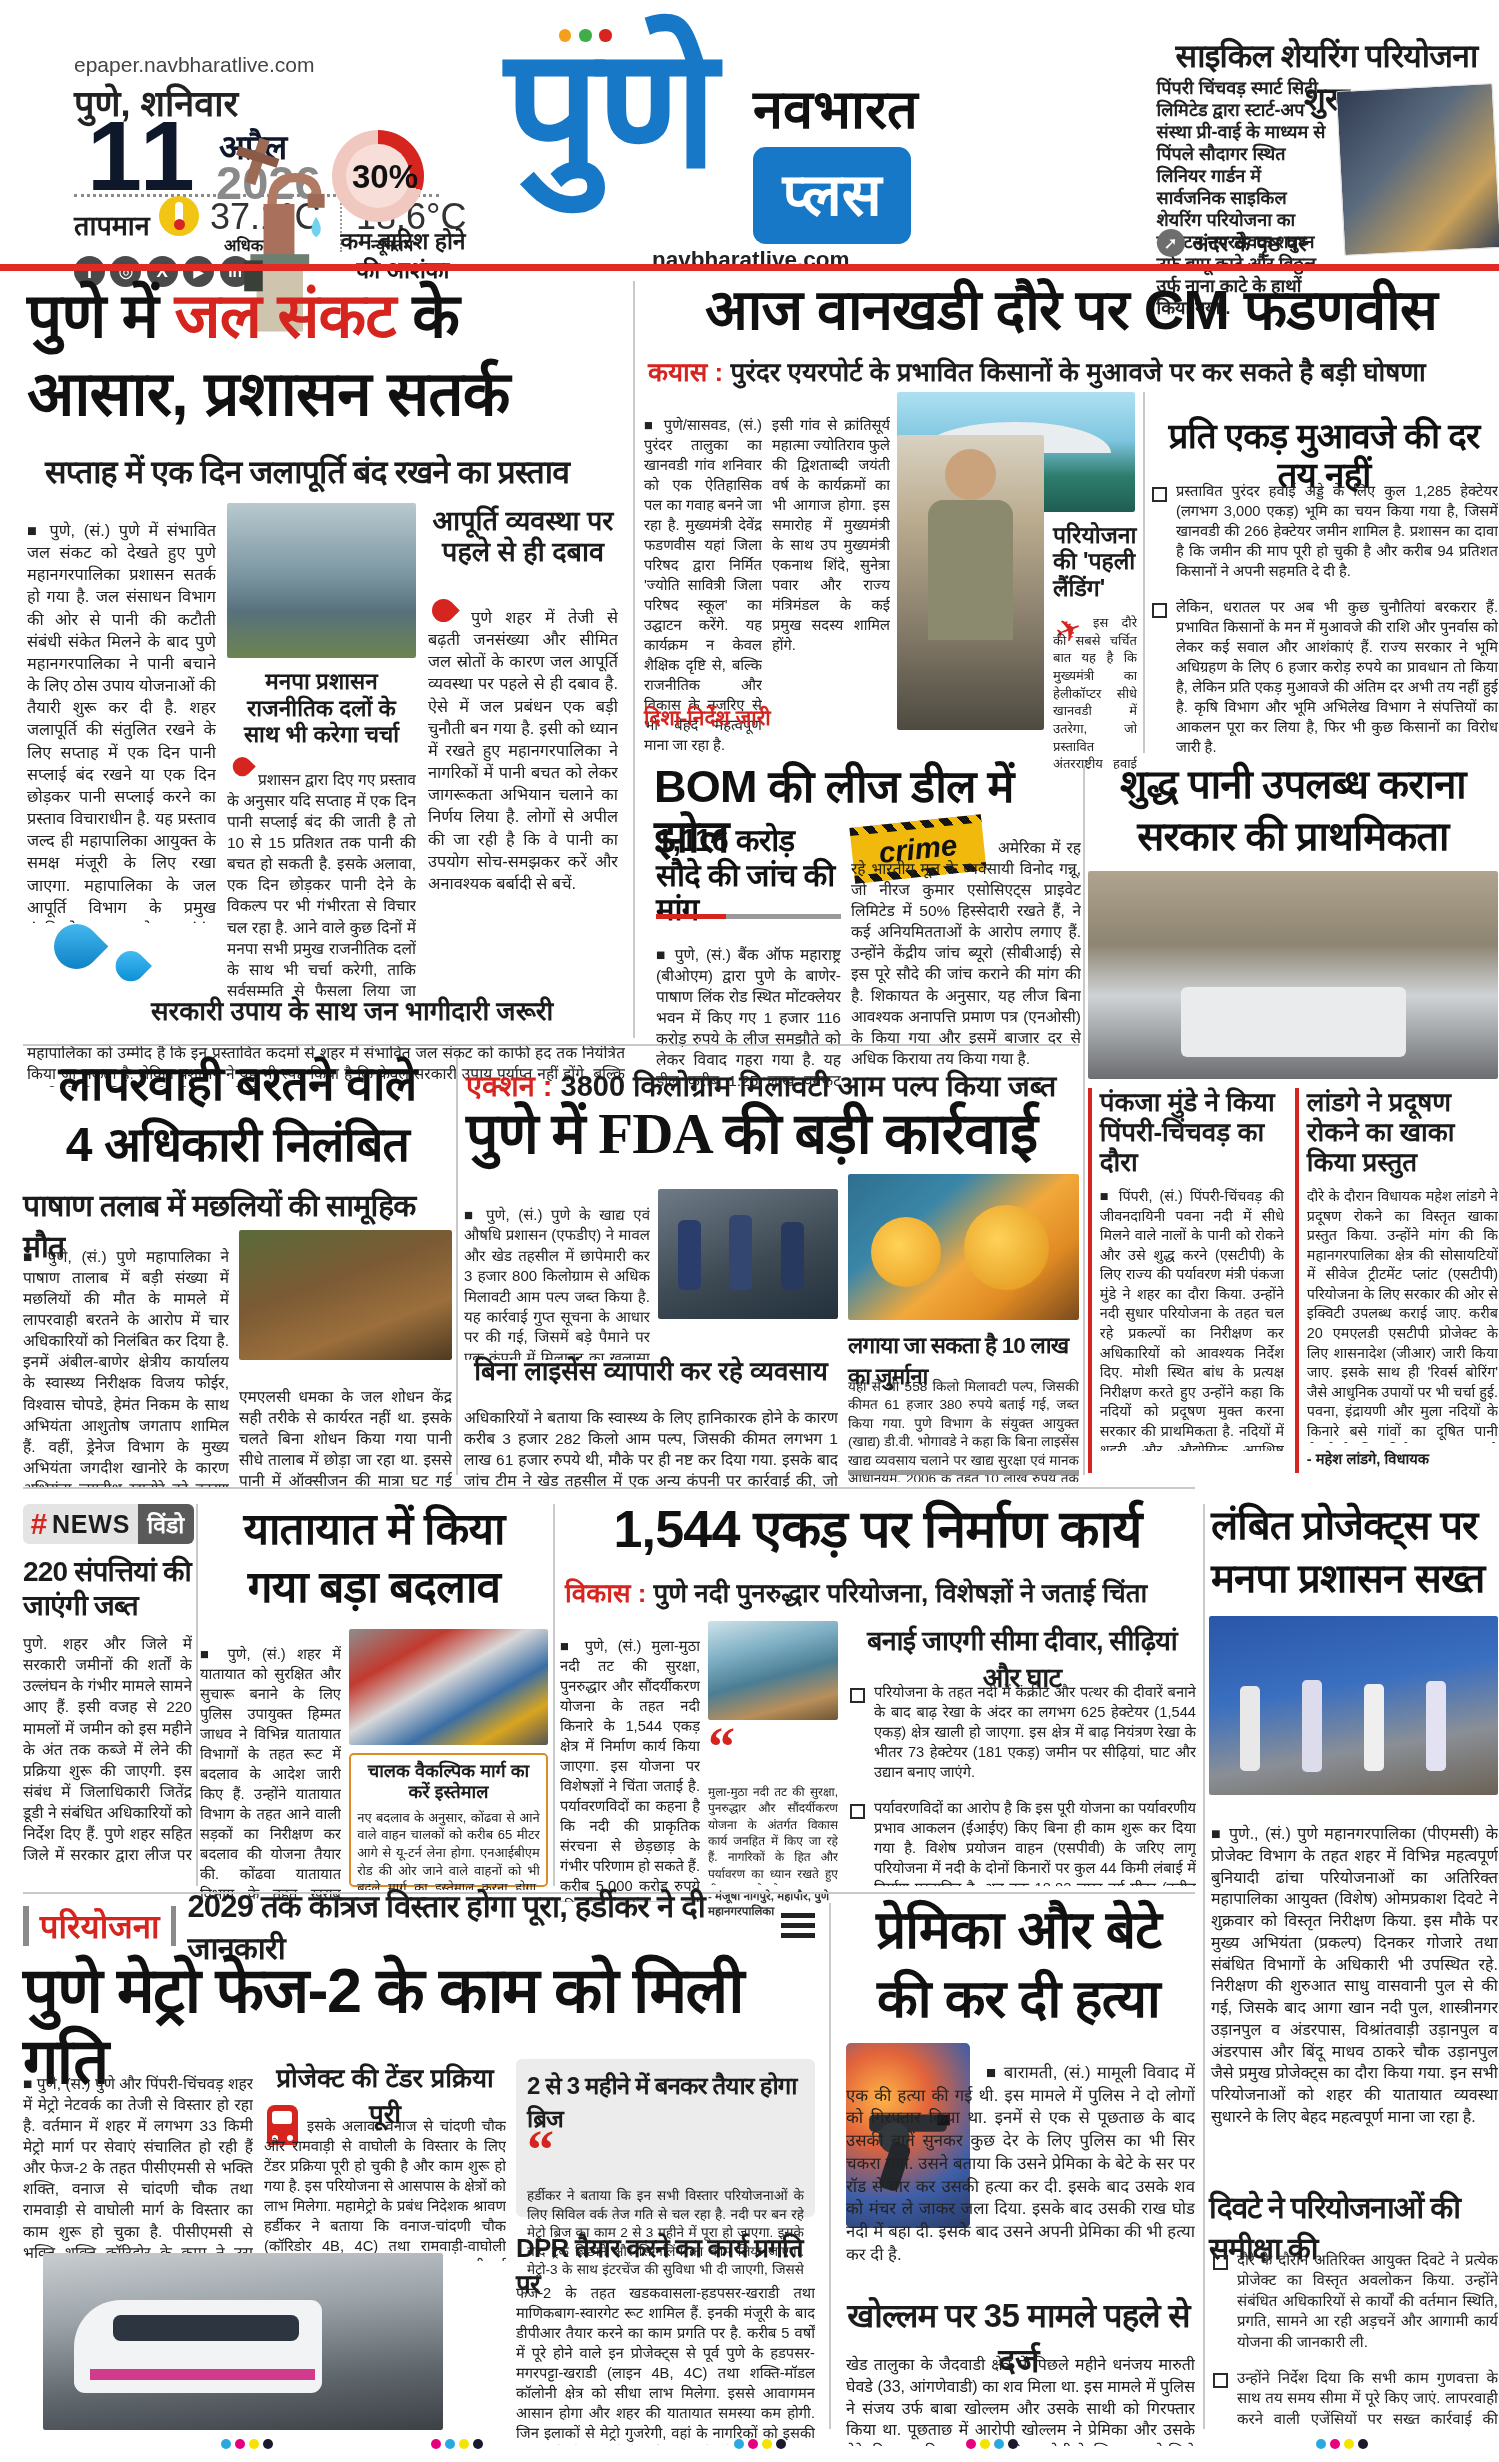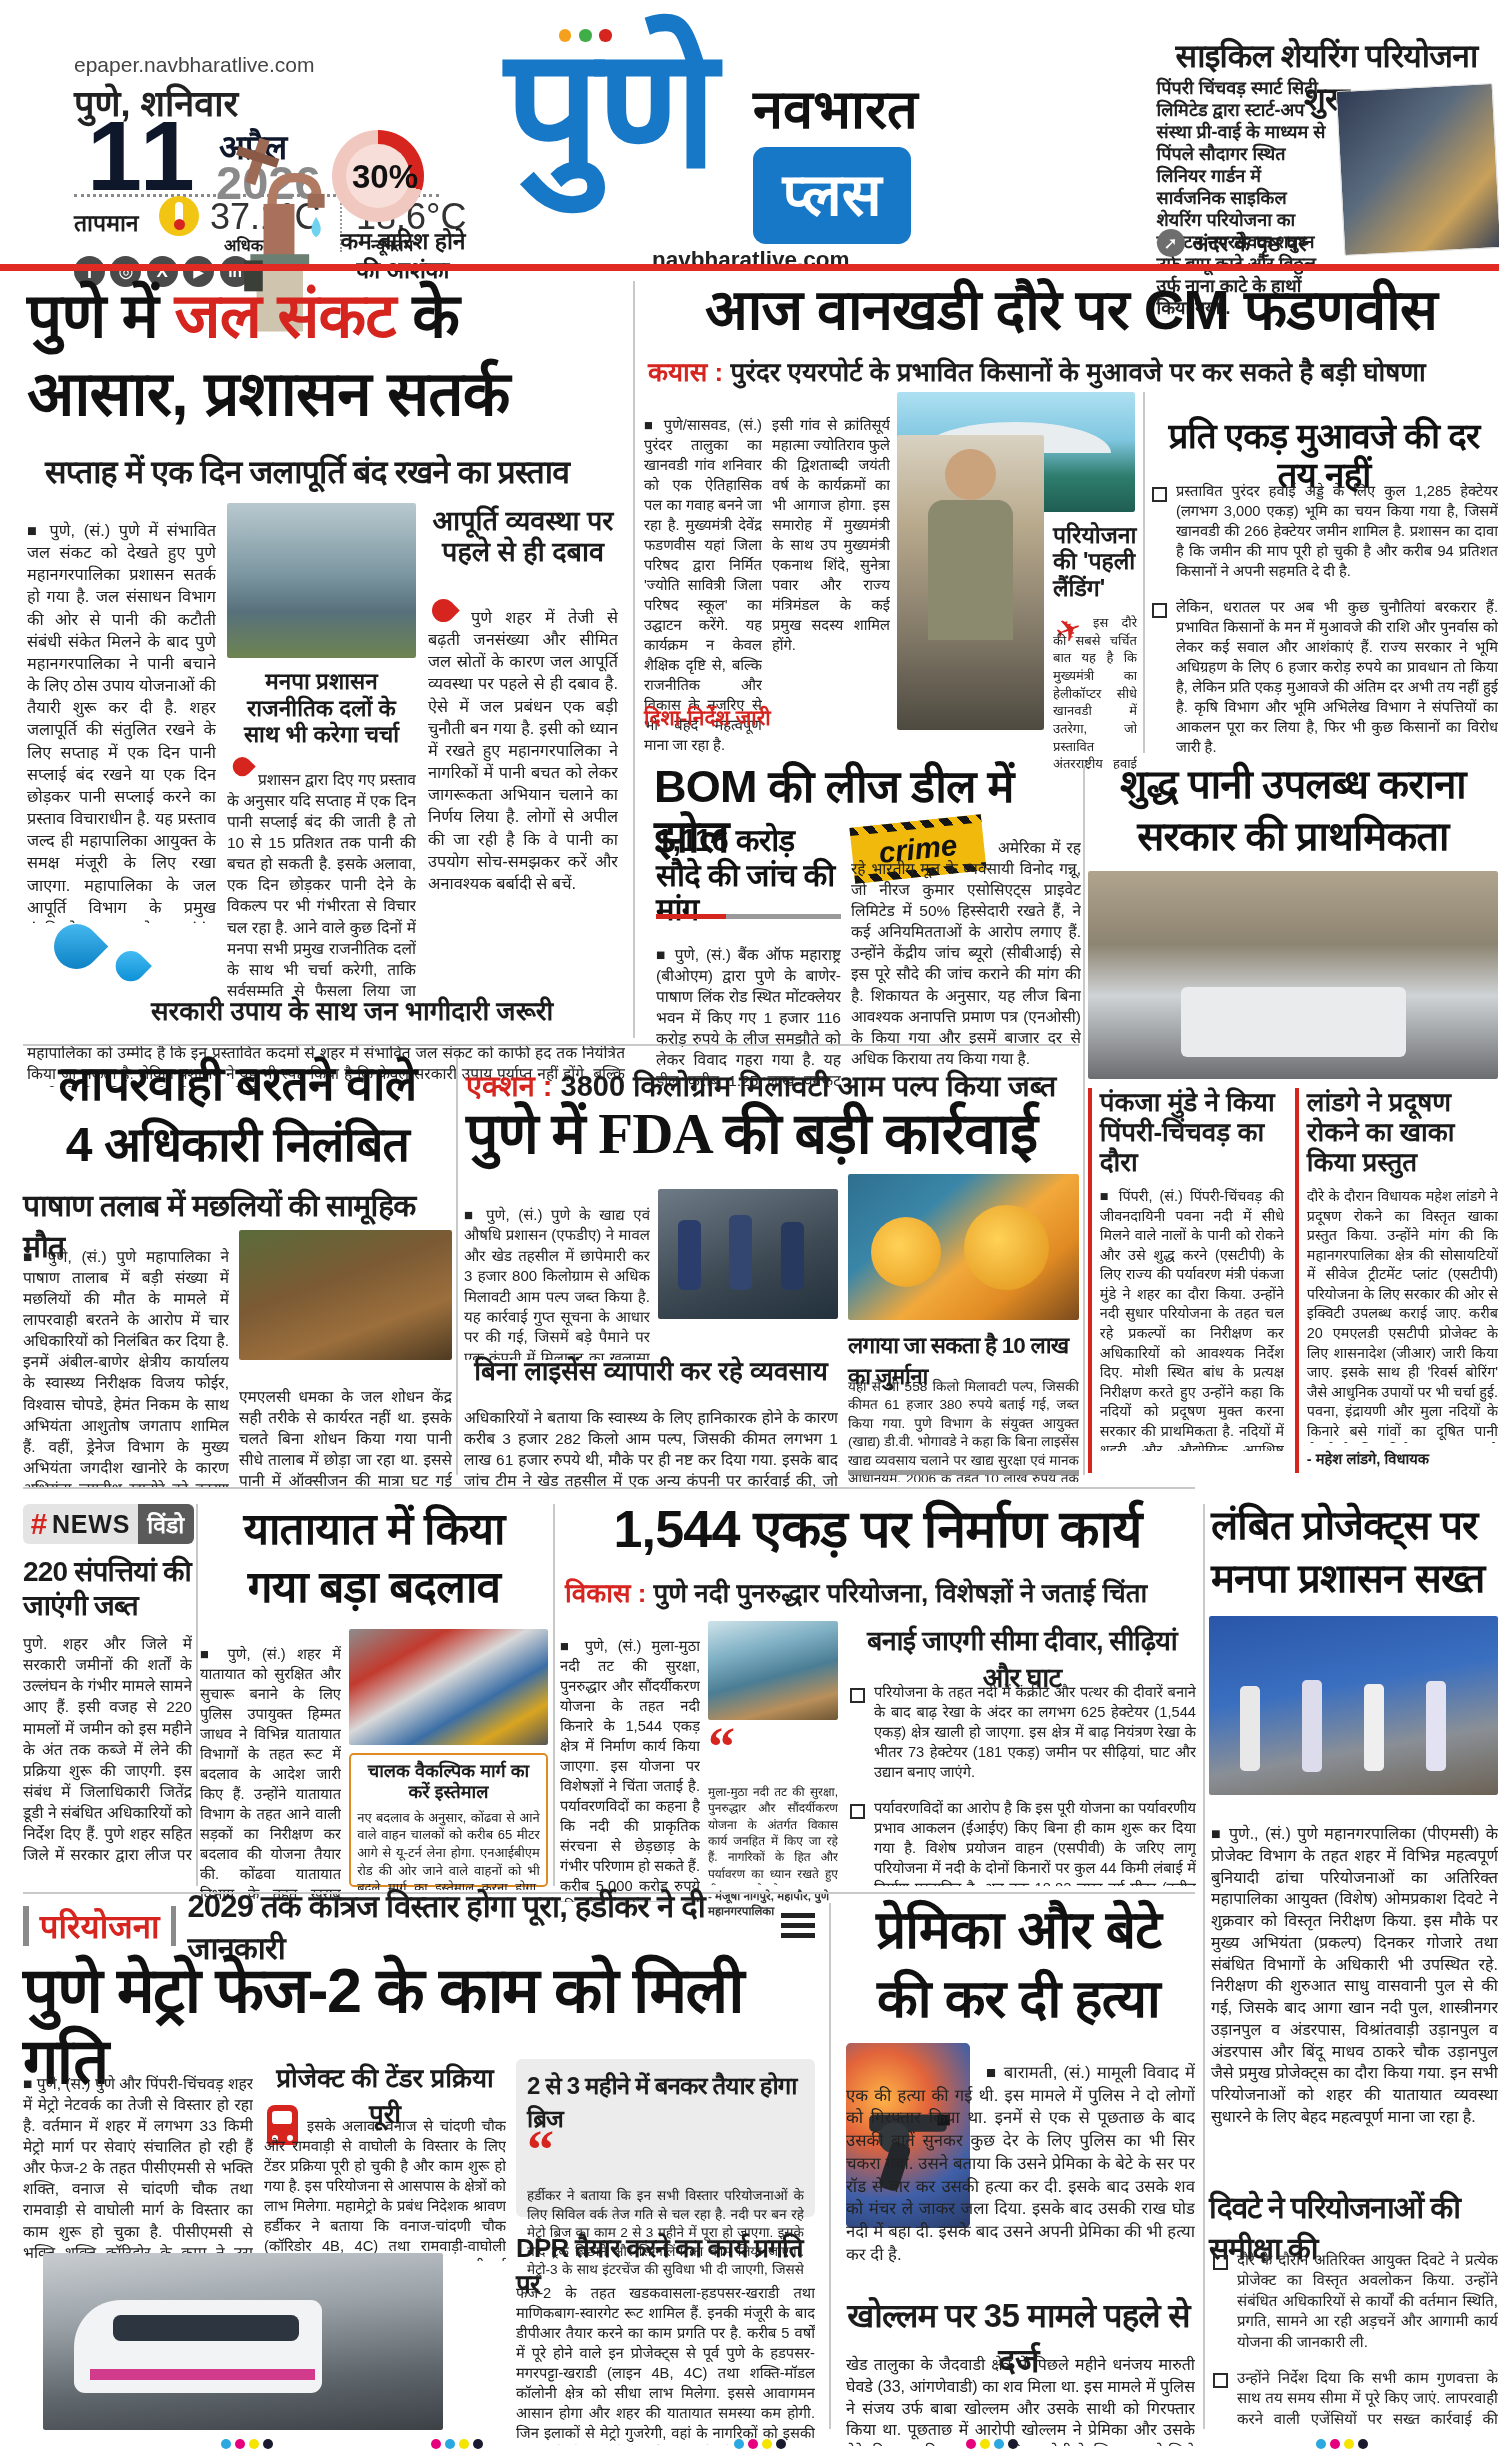--- a/index.html
+++ b/index.html
@@ -34,21 +34,21 @@
 
 <div id="page">
 
   <div class="abs" style="left:74px;top:53px;font-size:21px;color:#444;">epaper.navbharatlive.com</div>
   <div class="abs b" style="left:74px;top:78px;font-size:36px;color:#222;text-align:center;">पुणे, शनिवार</div>
   <div class="abs b gray" style="left:87px;top:99px;font-size:99px;letter-spacing:3.1px;">11</div>
   <div class="abs b gray" style="left:219px;top:123px;font-size:34px;">अप्रैल</div>
   <div class="abs b" style="left:216px;top:155px;font-size:47px;color:#8a8a8a;">2026</div>
   <div class="abs dotline" style="left:74px;top:194px;width:365px;"></div>
 
-  <div class="abs b" style="left:74px;top:206px;font-size:23px;">तापमान</div>
+  <div class="abs b" style="left:74px;top:206px;font-size:27px;">तापमान</div>
   <div class="abs" style="left:159px;top:196px;width:40px;height:40px;border-radius:50%;background:#f2c414;">
     <div style="position:absolute;left:16.3px;top:6.2px;width:7.8px;height:22px;background:#fff;border-radius:4.7px;"></div>
     <div style="position:absolute;left:14.7px;top:23px;width:11px;height:11px;background:#d6241f;border-radius:50%;"></div>
   </div>
   <div class="abs" style="left:210px;top:196px;font-size:36px;color:#333;">37.1°C</div>
   <div class="abs b" style="left:224px;top:234px;font-size:16.3px;">अधिकतम</div>
   <div class="abs" style="left:340px;top:196px;height:56px;border-left:2.3px dotted #999;"></div>
   <div class="abs" style="left:356px;top:196px;font-size:36px;color:#333;">18.6°C</div>
   <div class="abs b" style="left:371px;top:234px;font-size:16.3px;">न्यूनतम</div>
 

